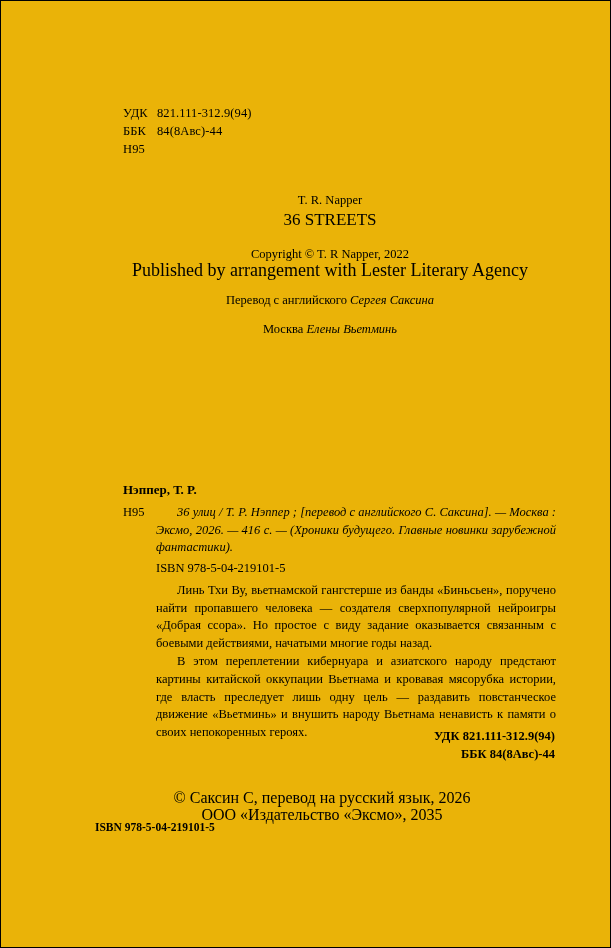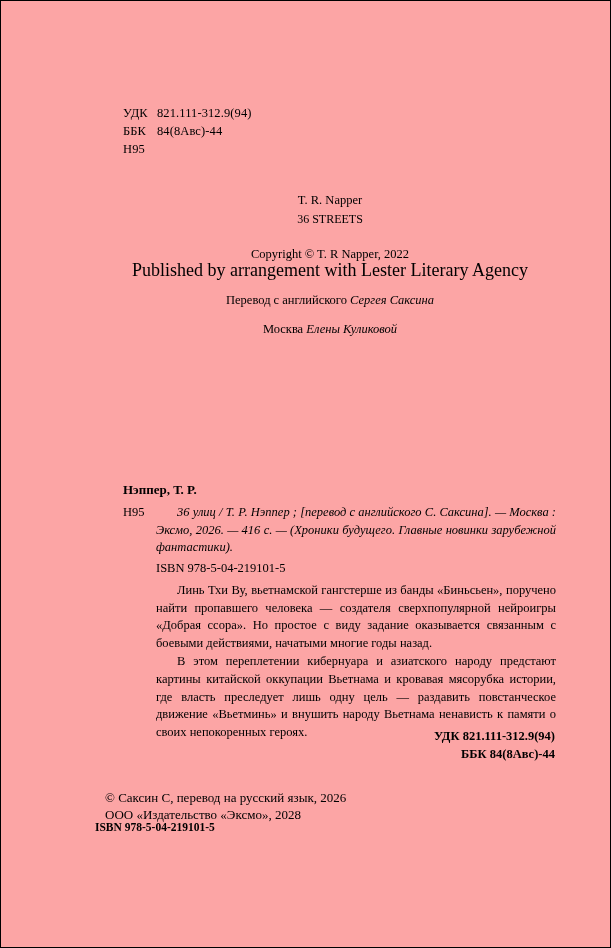--- a/index.html
+++ b/index.html
@@ -15,21 +15,21 @@
     position: relative;
     overflow: hidden;
   }
   .page {
     position: absolute;
     left: 0; top: 0;
     width: 611px;
     height: 948px;
     border: 1px solid #000000;
     box-sizing: border-box;
-    background: #fca5a5;
+    background: #eab308;
   }
   .content {
     position: absolute;
     left: 104px;
     top: 0;
     width: 450px;
     height: 948px;
   }
 
   
@@ -57,21 +57,21 @@
     text-align: center;
   }
   .author-en {
     top: 190px;
     font-size: 12.5px;
     line-height: 19px;
     text-align: center;
   }
   .title-en {
     top: 209px;
-    font-size: 12px;
+    font-size: 17px;
     line-height: 19px;
   }
   .copyright-en {
     top: 243px;
     font-size: 12.5px;
     line-height: 21px;
   }
   .arrangement-en {
     top: 259px;
     font-size: 18px;
@@ -150,25 +150,25 @@
     width: 450px;
     text-align: right;
     font-size: 12.5px;
     font-weight: bold;
     line-height: 17.5px;
   }
 
   
   .rights {
     position: absolute;
-    right: 0;
+    right: 8px;
     top: 789px;
     width: 450px;
-    text-align: left;
-    font-size: 13px;
+    text-align: center;
+    font-size: 16px;
     line-height: 16.5px;
   }
 
   
   .isbn-bottom {
     position: absolute;
     left: -10px;
     top: 818px;
     font-size: 11.5px;
     font-weight: bold;
@@ -186,38 +186,38 @@
       <div class="row"><span class="lbl">ББК</span><span>84(8Авс)-44</span></div>
       <div class="row"><span class="lbl">Н95</span></div>
     </div>
 
     <div class="center-block author-en">T. R. Napper</div>
     <div class="center-block title-en">36 STREETS</div>
     <div class="center-block copyright-en">Copyright © T. R Napper, 2022</div>
     <div class="center-block arrangement-en">Published by arrangement with Lester Literary Agency</div>
 
     <div class="center-block translator"><span>Перевод с английского </span><span class="it">Сергея Саксина</span></div>
-    <div class="center-block designer"><span>Москва </span><span class="it">Елены Куликовой</span></div>
+    <div class="center-block designer"><span>Москва </span><span class="it">Елены Вьетминь</span></div>
 
     <div class="cip-author">Нэппер, Т. Р.</div>
     <div class="cip-code">Н95</div>
     <div class="cip-desc">36 улиц / Т. Р. Нэппер ; [перевод с английского С. Саксина]. — Москва : Эксмо, 2026. — 416 с. — (Хроники будущего. Главные новинки зарубежной фантастики).</div>
     <div class="cip-isbn">ISBN 978-5-04-219101-5</div>
 
     <div class="annot">
       <p>Линь Тхи Ву, вьетнамской гангстерше из банды «Биньсьен», поручено найти пропавшего человека — создателя сверхпопулярной нейроигры «Добрая ссора». Но простое с виду задание оказывается связанным с боевыми действиями, начатыми многие годы назад.</p>
       <p>В этом переплетении кибернуара и азиатского народу предстают картины китайской оккупации Вьетнама и кровавая мясорубка истории, где власть преследует лишь одну цель — раздавить повстанческое движение «Вьетминь» и внушить народу Вьетнама ненависть к памяти о своих непокоренных героях.</p>
     </div>
 
     <div class="classif-bottom">
       <div>УДК  821.111-312.9(94)</div>
       <div>ББК  84(8Авс)-44</div>
     </div>
 
     <div class="rights">
       <div>©  Саксин С, перевод на русский язык, 2026</div>
-      <div>ООО «Издательство «Эксмо», 2028</div>
+      <div>ООО «Издательство «Эксмо», 2035</div>
     </div>
 
     <div class="isbn-bottom">ISBN 978-5-04-219101-5</div>
 
   </div>
 </div>
 
 </body></html>

